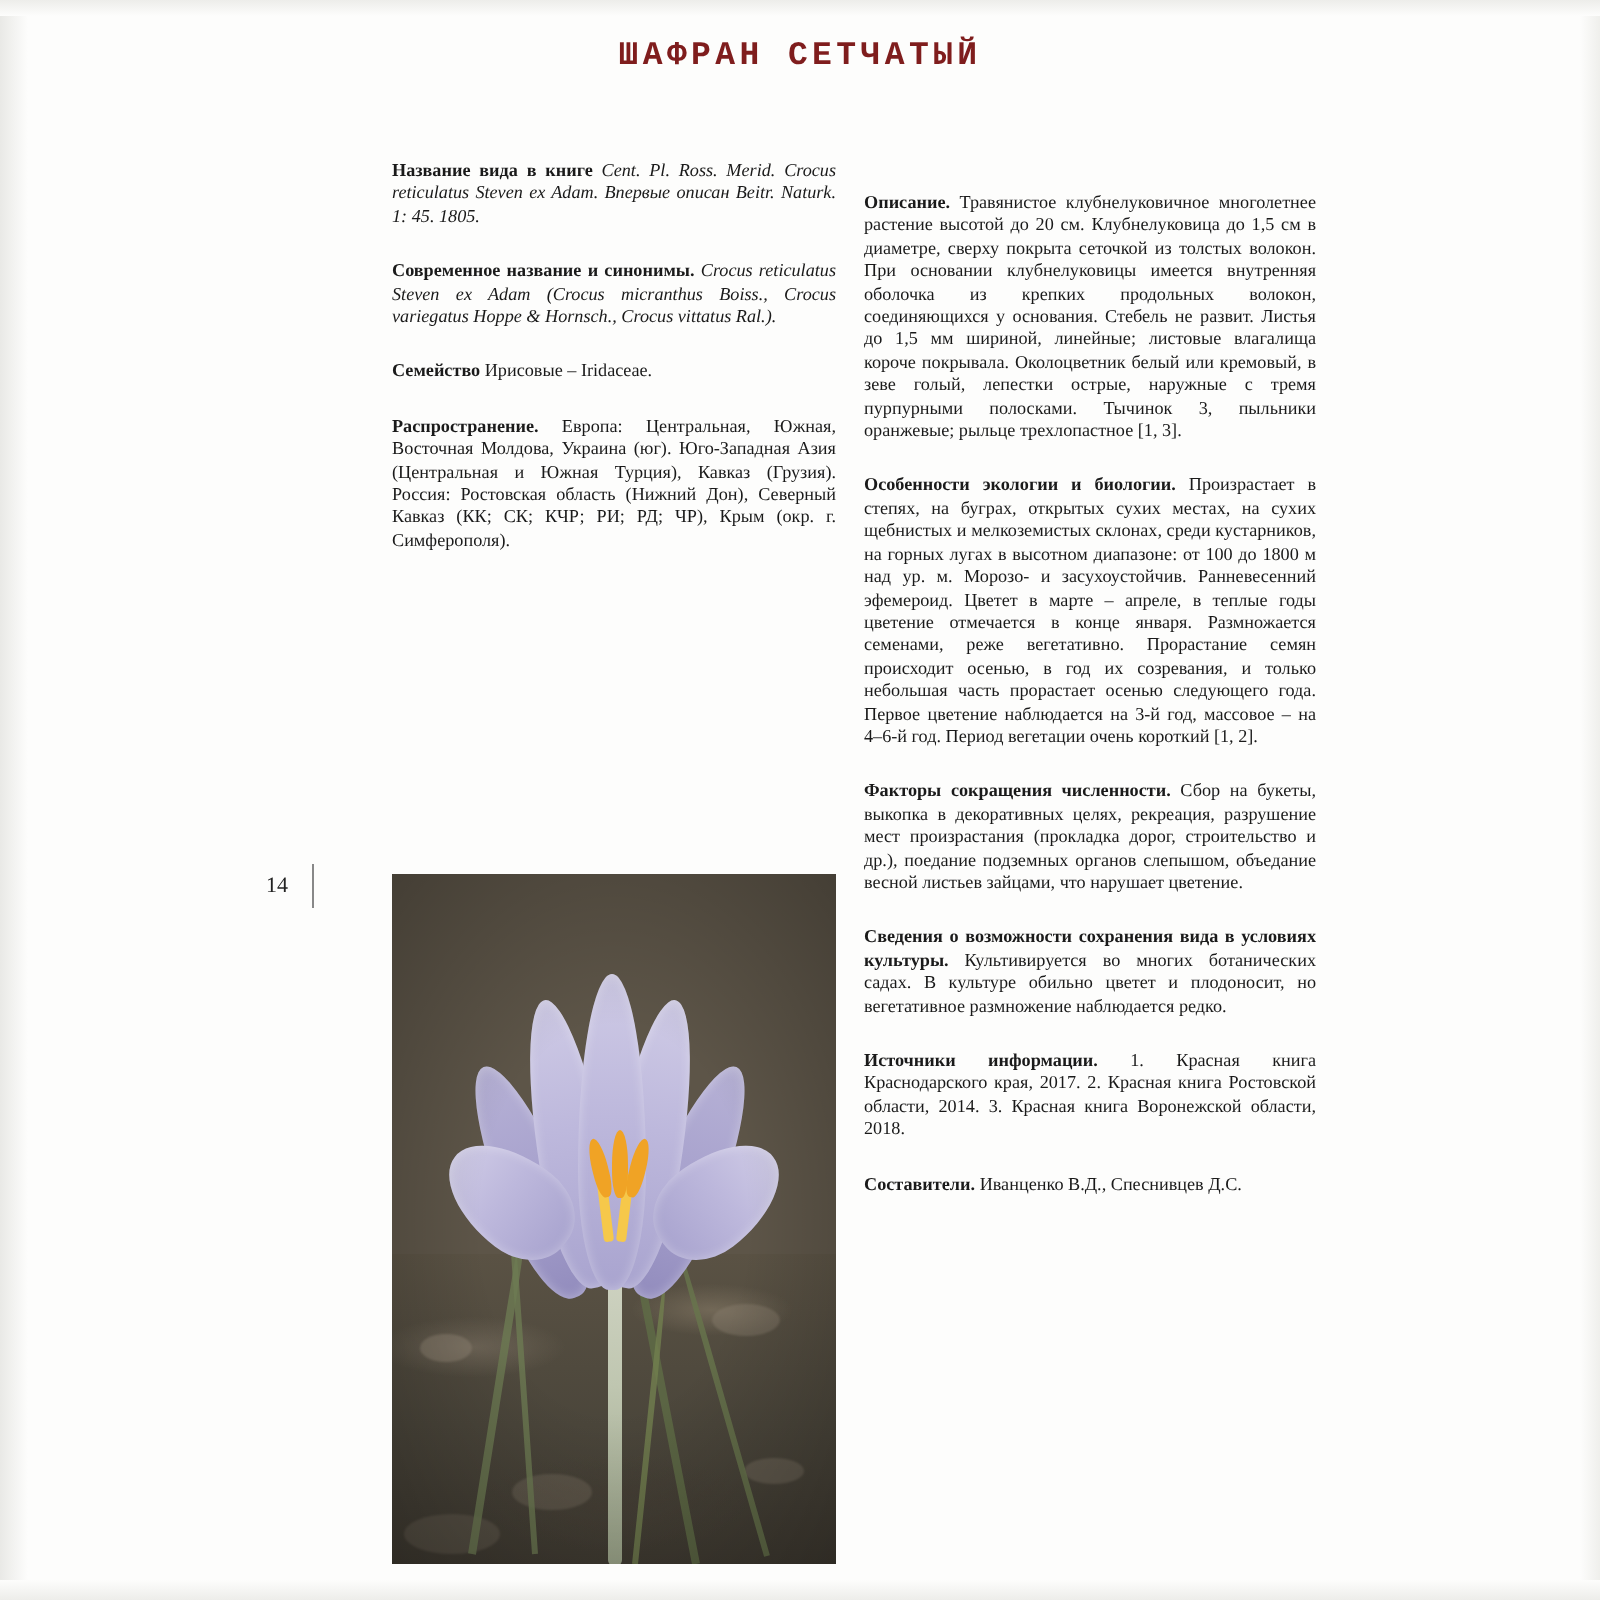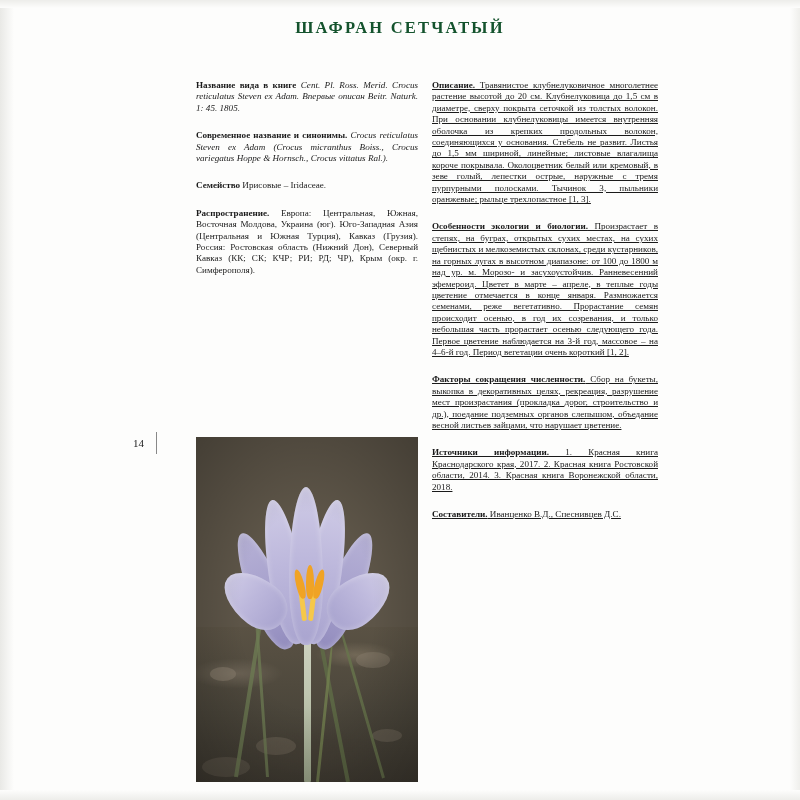--- a/index.html
+++ b/index.html
@@ -48,22 +48,22 @@
 
   .title {
     position: absolute;
     top: 18px;
     left: 0;
     width: 800px;
     text-align: center;
     font-size: 16.5px;
     letter-spacing: 2.2px;
     font-weight: bold;
-    font-family: Liberation Serif, serif;
-    color: #14532d;
+    font-family: Liberation Mono, monospace;
+    color: #7f1d1d;
   }
 
   .folio {
     position: absolute;
     left: 133px;
     top: 437px;
     font-size: 11px;
     color: #222;
   }
   .folio-rule {
@@ -80,26 +80,25 @@
     left: 196px;
     top: 64px;
     width: 222px;
     font-size: 9.1px;
     line-height: 11.4px;
     text-align: justify;
   }
   .col-right {
     position: absolute;
     left: 432px;
-    top: 64px;
+    top: 80px;
     width: 226px;
     font-size: 9.1px;
     line-height: 11.4px;
     text-align: justify;
-    text-decoration: underline;
   }
   .para {
     margin: 16px 0 7px 0;
   }
   .para.tight { margin-bottom: 6px; }
   .lead {
     font-weight: bold;
   }
   .ital { font-style: italic; }
 
@@ -199,20 +198,21 @@
     <p class="para"><span class="lead">Название вида в книге</span><span class="ital"> Cent. Pl. Ross. Merid. Crocus reticulatus Steven ex Adam. Впервые описан Beitr. Naturk. 1: 45. 1805.</span></p>
     <p class="para"><span class="lead">Современное название и синонимы.</span><span class="ital"> Crocus reticulatus Steven ex Adam (Crocus micranthus Boiss., Crocus variegatus Hoppe &amp; Hornsch., Crocus vittatus Ral.).</span></p>
     <p class="para"><span class="lead">Семейство</span><span> Ирисовые – Iridaceae.</span></p>
     <p class="para"><span class="lead">Распространение.</span><span> Европа: Центральная, Южная, Восточная Молдова, Украина (юг). Юго-Западная Азия (Центральная и Южная Турция), Кавказ (Грузия). Россия: Ростовская область (Нижний Дон), Северный Кавказ (КК; СК; КЧР; РИ; РД; ЧР), Крым (окр. г. Симферополя).</span></p>
   </div>
 
   <div class="col-right">
     <p class="para"><span class="lead">Описание.</span><span> Травянистое клубнелуковичное многолетнее растение высотой до 20 см. Клубнелуковица до 1,5 см в диаметре, сверху покрыта сеточкой из толстых волокон. При основании клубнелуковицы имеется внутренняя оболочка из крепких продольных волокон, соединяющихся у основания. Стебель не развит. Листья до 1,5 мм шириной, линейные; листовые влагалища короче покрывала. Околоцветник белый или кремовый, в зеве голый, лепестки острые, наружные с тремя пурпурными полосками. Тычинок 3, пыльники оранжевые; рыльце трехлопастное [1, 3].</span></p>
     <p class="para"><span class="lead">Особенности экологии и биологии.</span><span> Произрастает в степях, на буграх, открытых сухих местах, на сухих щебнистых и мелкоземистых склонах, среди кустарников, на горных лугах в высотном диапазоне: от 100 до 1800 м над ур. м. Морозо- и засухоустойчив. Ранневесенний эфемероид. Цветет в марте – апреле, в теплые годы цветение отмечается в конце января. Размножается семенами, реже вегетативно. Прорастание семян происходит осенью, в год их созревания, и только небольшая часть прорастает осенью следующего года. Первое цветение наблюдается на 3-й год, массовое – на 4–6-й год. Период вегетации очень короткий [1, 2].</span></p>
     <p class="para"><span class="lead">Факторы сокращения численности.</span><span> Сбор на букеты, выкопка в декоративных целях, рекреация, разрушение мест произрастания (прокладка дорог, строительство и др.), поедание подземных органов слепышом, объедание весной листьев зайцами, что нарушает цветение.</span></p>
+    <p class="para"><span class="lead">Сведения о возможности сохранения вида в условиях культуры.</span><span> Культивируется во многих ботанических садах. В культуре обильно цветет и плодоносит, но вегетативное размножение наблюдается редко.</span></p>
     <p class="para"><span class="lead">Источники информации.</span><span> 1. Красная книга Краснодарского края, 2017. 2. Красная книга Ростовской области, 2014. 3. Красная книга Воронежской области, 2018.</span></p>
     <p class="para tight"><span class="lead">Составители.</span><span> Иванценко В.Д., Спеснивцев Д.С.</span></p>
   </div>
 
   <div class="photo">
     <div class="photo-bg"></div>
     <div class="photo-ground"></div>
 
     <div class="pebble" style="left:14px; top:230px; width:26px; height:14px;"></div>
     <div class="pebble" style="left:160px; top:215px; width:34px; height:16px; opacity:.4;"></div>

